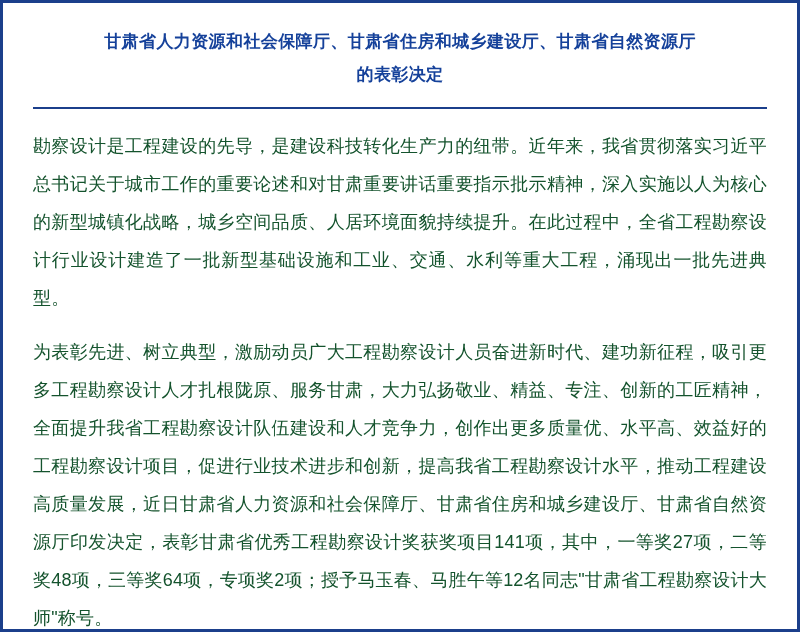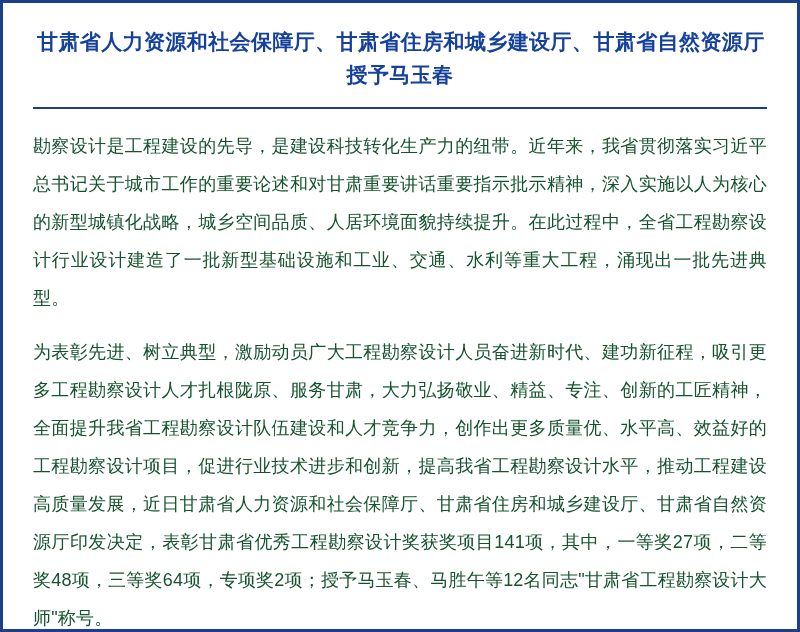--- a/index.html
+++ b/index.html
@@ -24,21 +24,21 @@
   }
   .inner {
     box-sizing: border-box;
     width: 100%;
     height: 100%;
     padding: 22px 30px 10px 30px;
   }
   .title {
     color: #15419a;
     font-weight: bold;
-    font-size: 21px;
+    font-size: 17px;
     line-height: 33px;
     text-align: center;
     letter-spacing: 0.4px;
     padding: 0 4px;
   }
   .title-line {
     display: block;
     white-space: nowrap;
   }
   .divider {
@@ -65,21 +65,21 @@
   }
 </style>
 </head>
 <body>
 
 <div class="page">
   <div class="inner">
 
     <div class="title">
       <span class="title-line">甘肃省人力资源和社会保障厅、甘肃省住房和城乡建设厅、甘肃省自然资源厅</span>
-      <span class="title-line">授予马玉春</span>
+      <span class="title-line">的表彰决定</span>
     </div>
 
     <div class="divider"></div>
 
     <div class="body-text">
       <p class="para">勘察设计是工程建设的先导，是建设科技转化生产力的纽带。近年来，我省贯彻落实习近平总书记关于城市工作的重要论述和对甘肃重要讲话重要指示批示精神，深入实施以人为核心的新型城镇化战略，城乡空间品质、人居环境面貌持续提升。在此过程中，全省工程勘察设计行业设计建造了一批新型基础设施和工业、交通、水利等重大工程，涌现出一批先进典型。</p>
       <p class="para">为表彰先进、树立典型，激励动员广大工程勘察设计人员奋进新时代、建功新征程，吸引更多工程勘察设计人才扎根陇原、服务甘肃，大力弘扬敬业、精益、专注、创新的工匠精神，全面提升我省工程勘察设计队伍建设和人才竞争力，创作出更多质量优、水平高、效益好的工程勘察设计项目，促进行业技术进步和创新，提高我省工程勘察设计水平，推动工程建设高质量发展，近日甘肃省人力资源和社会保障厅、甘肃省住房和城乡建设厅、甘肃省自然资源厅印发决定，表彰甘肃省优秀工程勘察设计奖获奖项目141项，其中，一等奖27项，二等奖48项，三等奖64项，专项奖2项；授予马玉春、马胜午等12名同志"甘肃省工程勘察设计大师"称号。</p>
     </div>
 
   </div>

